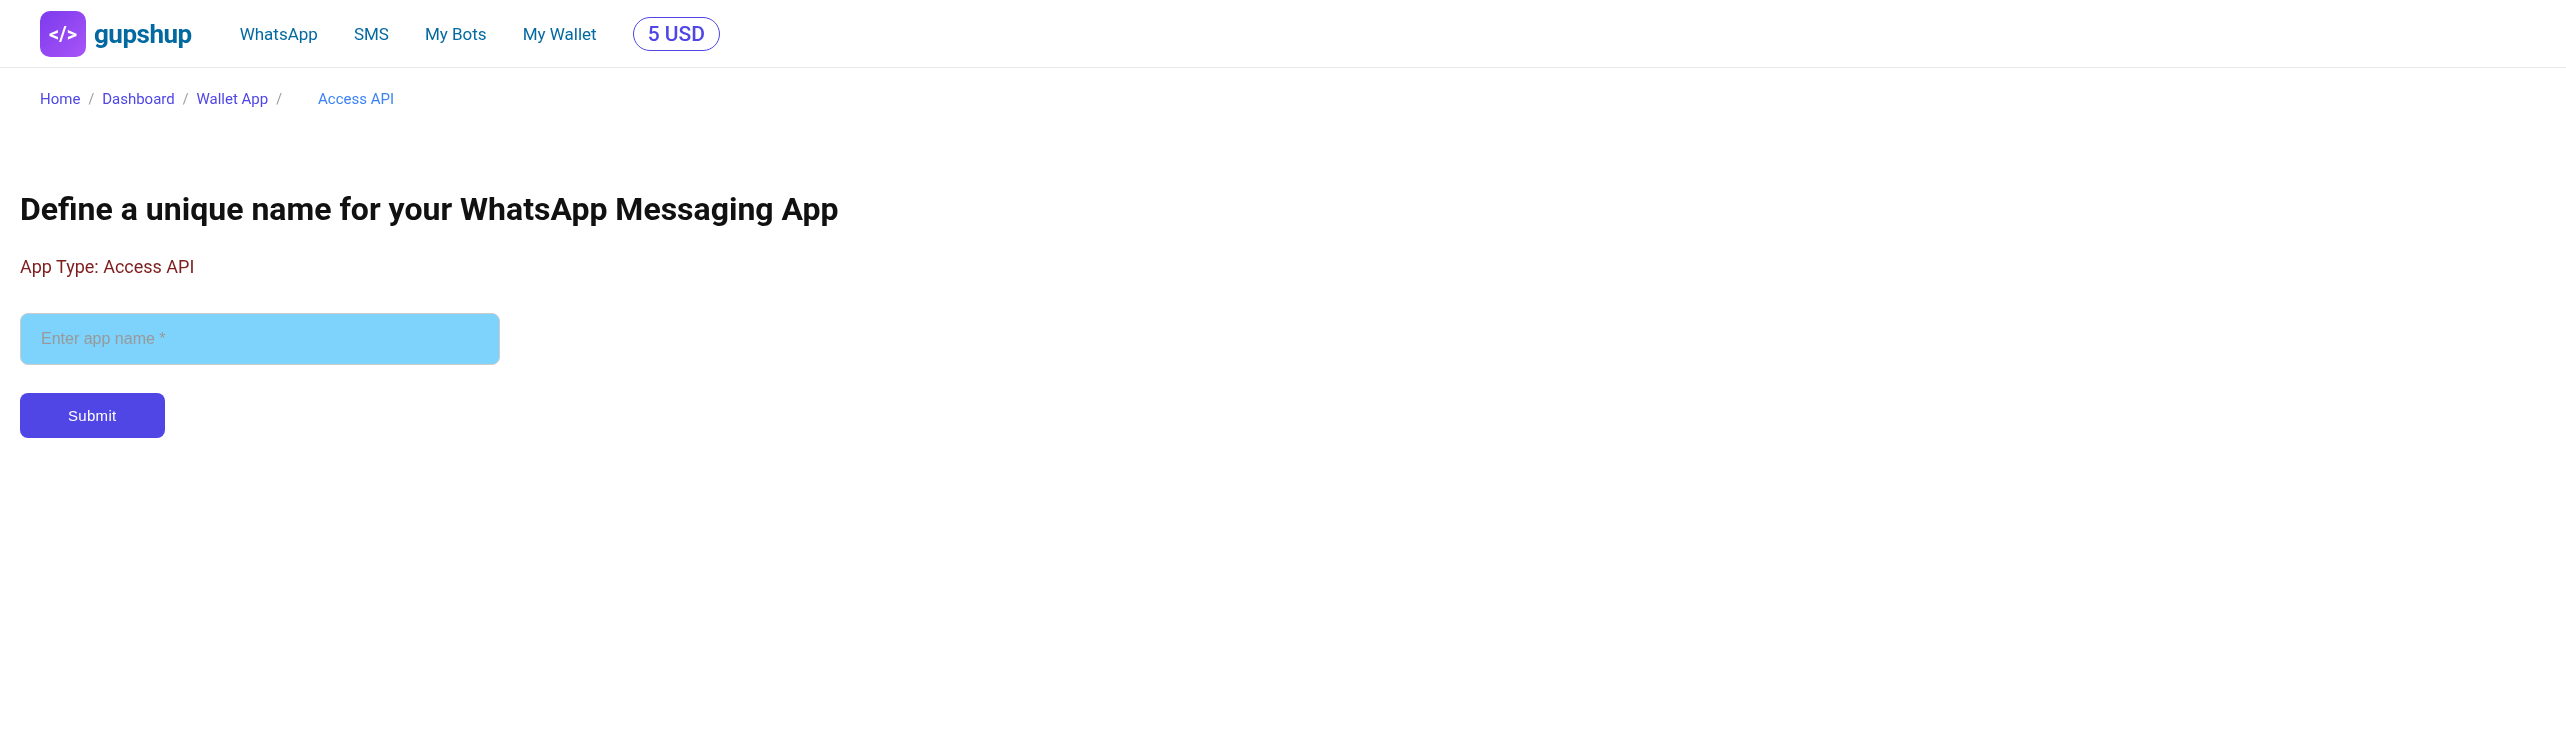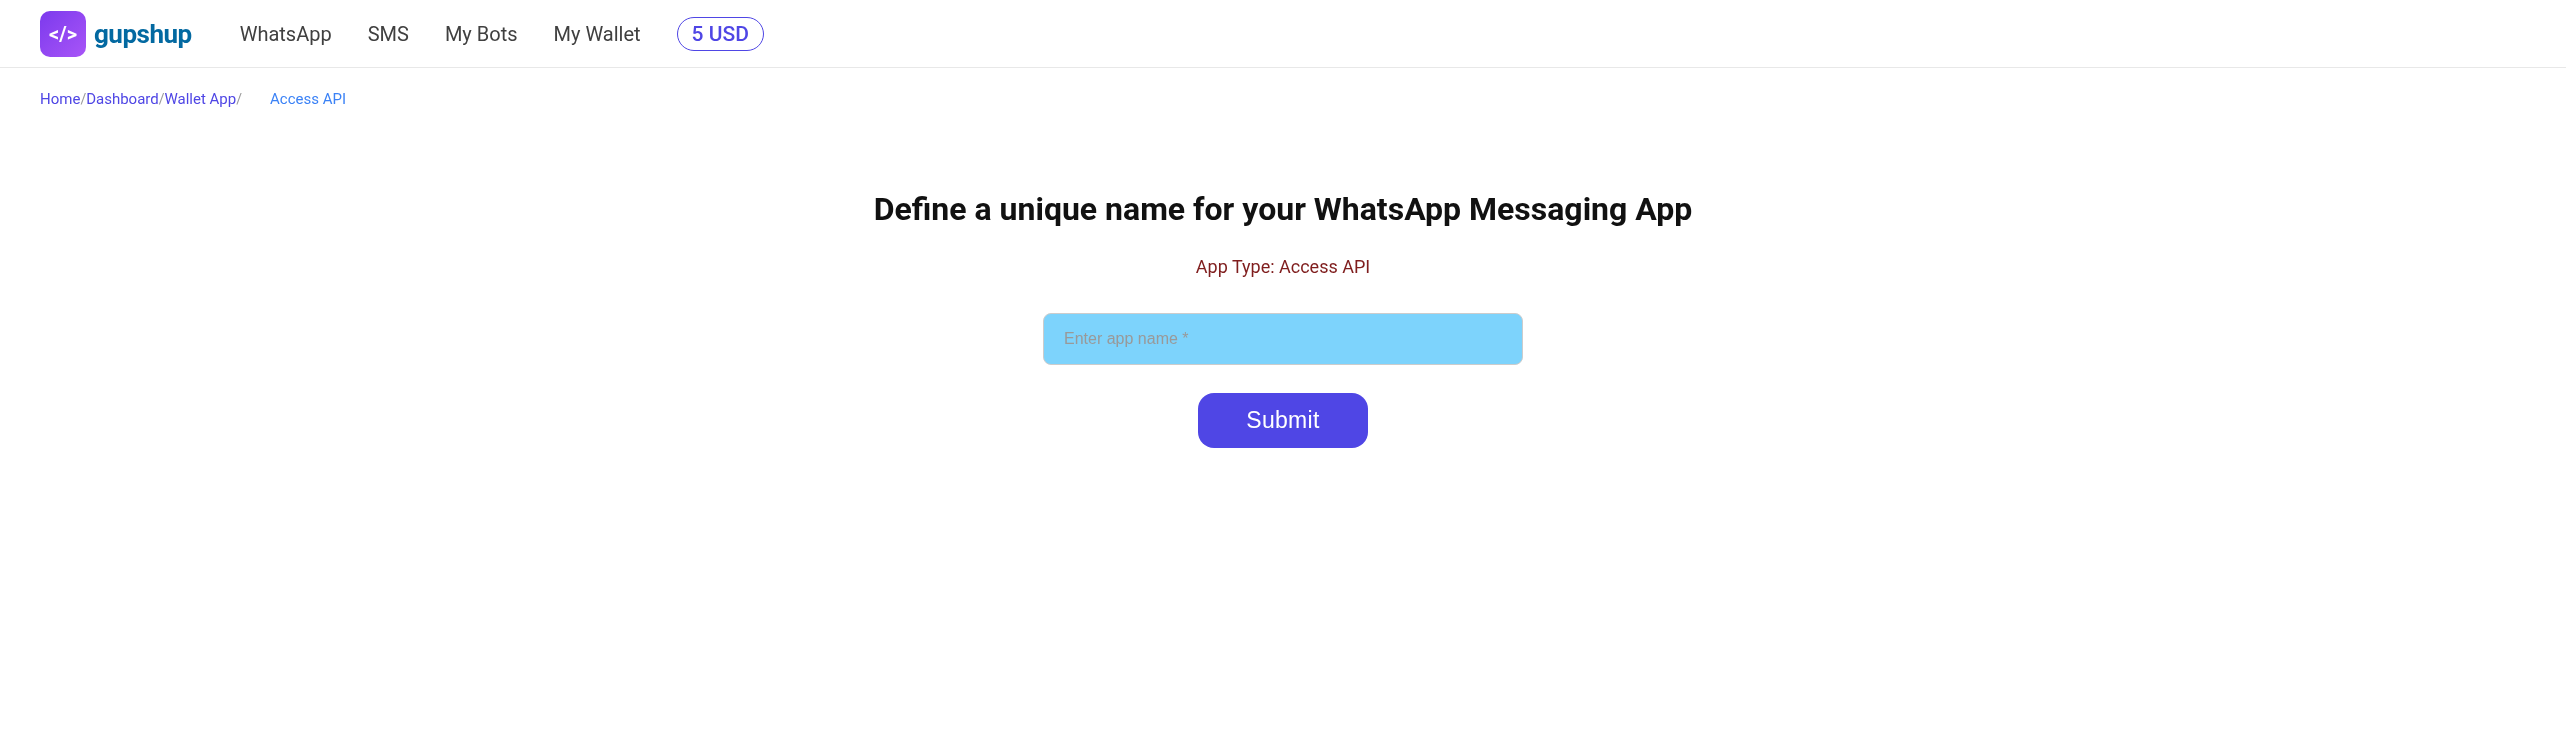--- a/index.html
+++ b/index.html
@@ -52,41 +52,41 @@
     }
 
     .nav-links {
       display: flex;
       align-items: center;
       gap: 36px;
       flex: 1;
     }
 
     .nav-link {
-      font-size: 20px;
-      color: #404040;
+      font-size: 17px;
+      color: #0369a1;
       text-decoration: none;
       cursor: pointer;
     }
 
     .wallet-badge {
       border: 1.5px solid #4f46e5;
       border-radius: 20px;
       padding: 4px 14px;
       font-size: 21px;
       color: #4f46e5;
       font-weight: 500;
       cursor: pointer;
     }
 
     
     .breadcrumb {
       display: flex;
       align-items: center;
-      gap: 0;
+      gap: 8px;
       padding: 22px 40px;
       font-size: 15px;
     }
 
     .breadcrumb-link {
       color: #4f46e5;
       text-decoration: none;
       cursor: pointer;
     }
 
@@ -97,21 +97,21 @@
 
     .breadcrumb-current {
       color: #3b82f6;
       margin-left: 28px;
     }
 
     
     .main-content {
       display: flex;
       flex-direction: column;
-      align-items: center;
+      align-items: flex-start;
       padding: 60px 20px 40px;
     }
 
     .page-title {
       font-size: 32px;
       font-weight: 700;
       color: #111;
       margin-bottom: 28px;
       text-align: center;
     }
@@ -135,23 +135,23 @@
     }
 
     .app-name-input::placeholder {
       color: #999;
     }
 
     .submit-btn {
       background: #4f46e5;
       color: #fff;
       border: none;
-      border-radius: 16px;
+      border-radius: 8px;
       padding: 14px 48px;
-      font-size: 23px;
+      font-size: 15px;
       font-weight: 500;
       cursor: pointer;
       letter-spacing: 0.3px;
     }
   </style>
 </head>
 <body>
 
 <nav class="navbar">
   <div class="logo-container">

